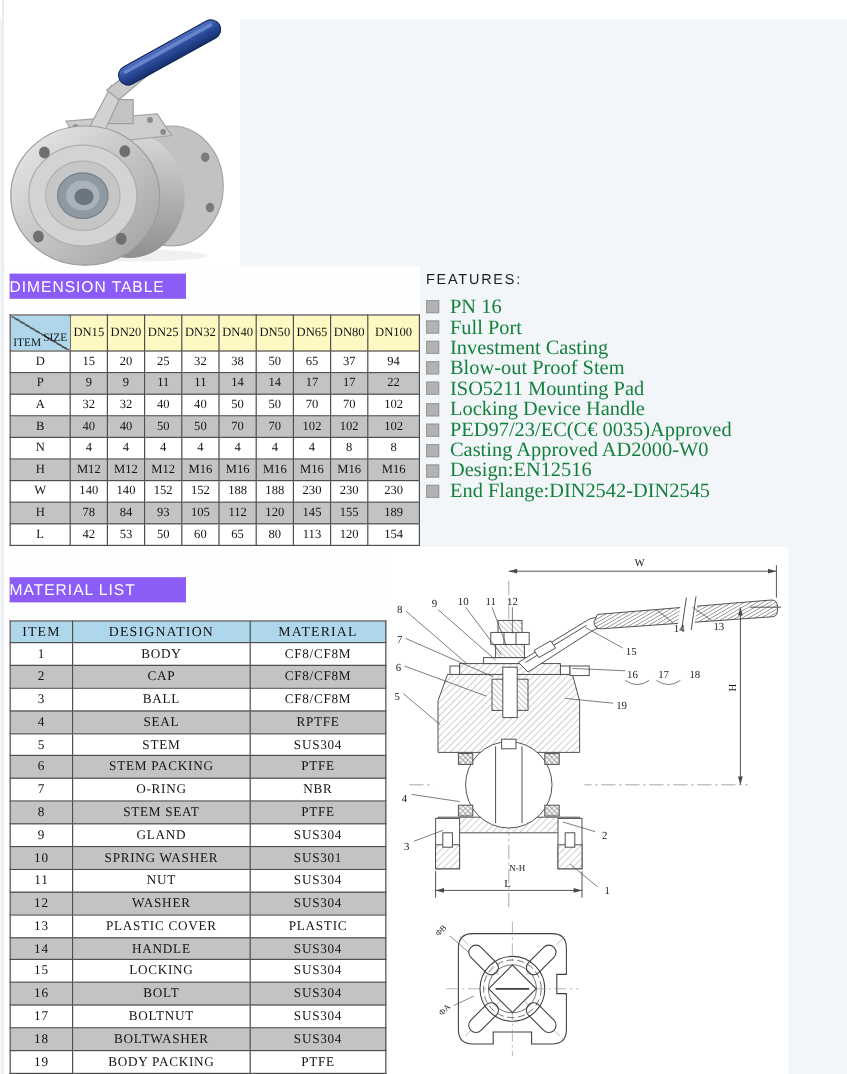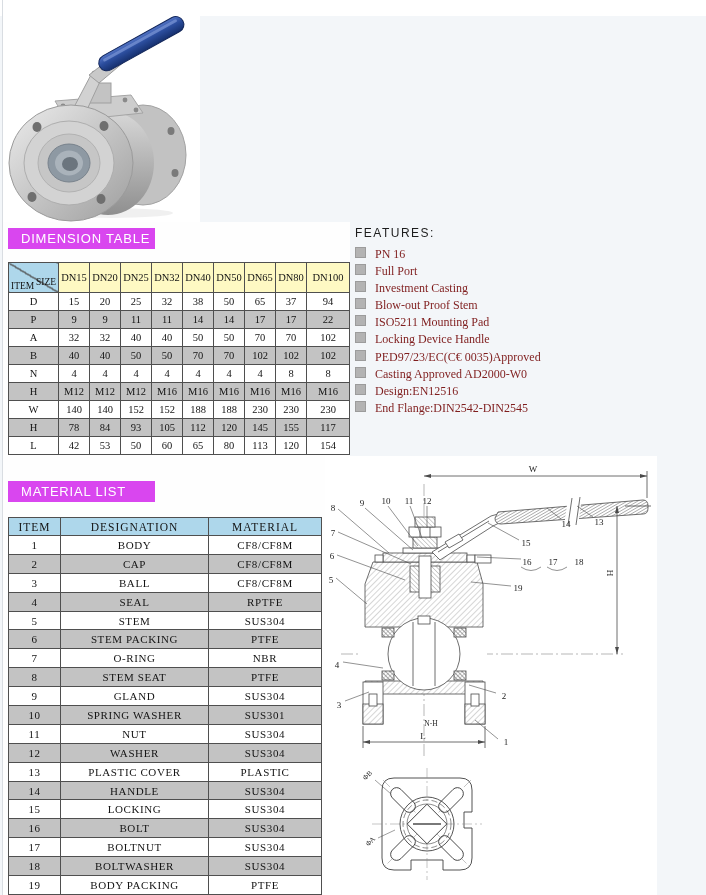--- a/index.html
+++ b/index.html
@@ -7,22 +7,22 @@
     width:706px; height:895px; position:relative; overflow:hidden;
     background:#f3f6f9; font-family:"Liberation Sans", sans-serif;
   }
   .top-strip { position:absolute; left:0; top:0; width:706px; height:16px; background:#ffffff; }
   .left-line { position:absolute; left:2px; top:0; width:1px; height:895px; background:#d9dde2; }
   .photo-bg { position:absolute; left:3px; top:13px; width:197px; height:209px; background:#ffffff; }
   .white-col { position:absolute; left:3px; top:222px; width:347px; height:673px; background:#fefefe; }
   .drawing-bg { position:absolute; left:325px; top:456px; width:332px; height:439px; background:#ffffff; }
 
   .banner {
-    position:absolute; left:8px; width:147px; height:21px; background:#d946ef;
-    color:#ffffff; font-size:13px; letter-spacing:0.8px; line-height:21px; padding-left:13px;
+    position:absolute; left:8px; width:147px; height:21px; background:#8b5cf6;
+    color:#ffffff; font-size:13px; letter-spacing:0.8px; line-height:21px; 
     box-sizing:border-box;
   }
   .dim-banner { top:228px; }
   .mat-banner { top:481px; }
 
   table { border-collapse:collapse; font-family:"Liberation Serif", serif; color:#141414; position:absolute; table-layout:fixed; }
   td, th { border:1px solid #4f4f4f; text-align:center; padding:0; font-weight:normal; }
 
   .dim-table { left:8px; top:262px; width:341px; }
   .dim-table thead th { background:#fef9c3; font-size:10.5px; height:29px; }
@@ -43,21 +43,21 @@
   .mat-table col.m-item { width:52px; }
   .mat-table col.m-desig { width:148px; }
   .mat-table col.m-mat { width:113px; }
   .mat-table thead th { background:#aed7eb; font-size:11.5px; height:17px; letter-spacing:1px; }
   .mat-table tbody td { font-size:11px; height:17.9px; background:#ffffff; letter-spacing:0.6px; }
   .mat-table tbody tr.alt td { background:#c3c3c3; }
 
   .features { position:absolute; left:355px; top:226px; width:350px; }
   .features-title { font-size:12px; color:#1d1d1d; letter-spacing:1.5px; font-family:"Liberation Sans",sans-serif; }
   .features ul { list-style:none; margin:7px 0 0 0; padding:0; }
-  .features li { display:flex; align-items:flex-start; height:17.1px; font-family:"Liberation Serif",serif; font-size:12px; color:#7f1d1d; }
+  .features li { display:flex; align-items:center; height:17.1px; font-family:"Liberation Serif",serif; font-size:17px; color:#15803d; }
   .features .bullet { width:9px; height:9px; background:#b3b3b3; border:1px solid #9c9c9c; margin-right:9px; flex:0 0 auto; }
 
   .photo-svg { position:absolute; left:3px; top:13px; }
   .drawing-svg { position:absolute; left:325px; top:456px; }
   svg text { font-family:"Liberation Serif", serif; fill:#1c1c1c; }
 </style>
 </head>
 <body>
 
 <div class="top-strip"></div>
@@ -235,21 +235,21 @@
       <tr class="alt">
         <td>H</td>
         <td>78</td>
         <td>84</td>
         <td>93</td>
         <td>105</td>
         <td>112</td>
         <td>120</td>
         <td>145</td>
         <td>155</td>
-        <td>117</td>
+        <td>189</td>
       </tr>
       <tr>
         <td>L</td>
         <td>42</td>
         <td>53</td>
         <td>50</td>
         <td>60</td>
         <td>65</td>
         <td>80</td>
         <td>113</td>

